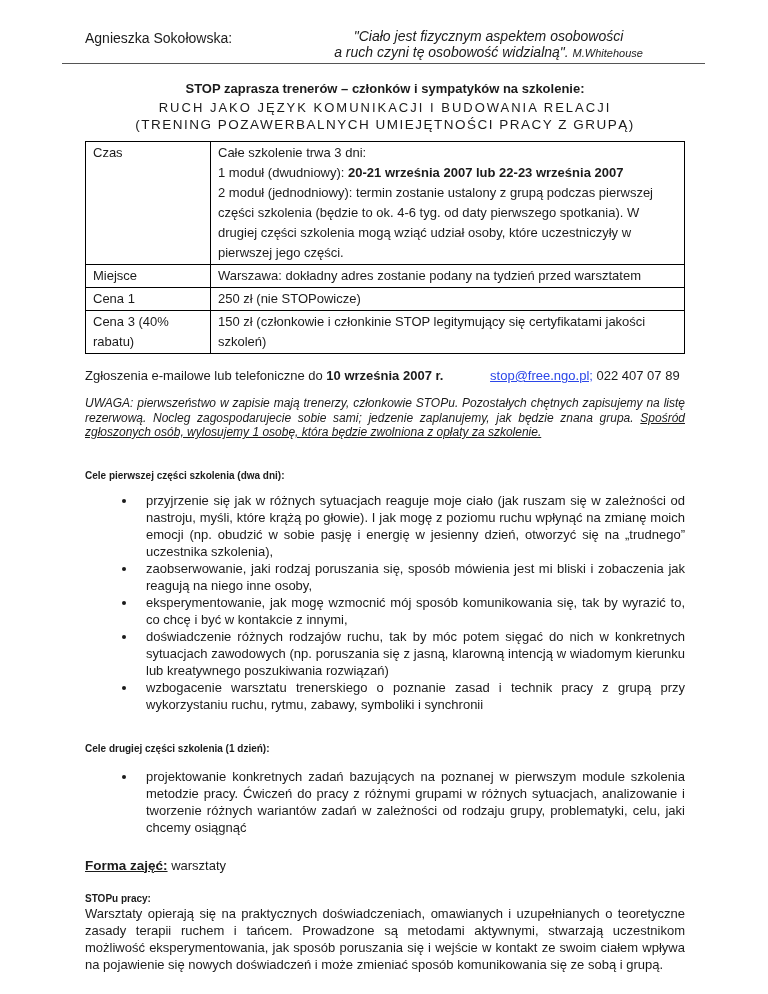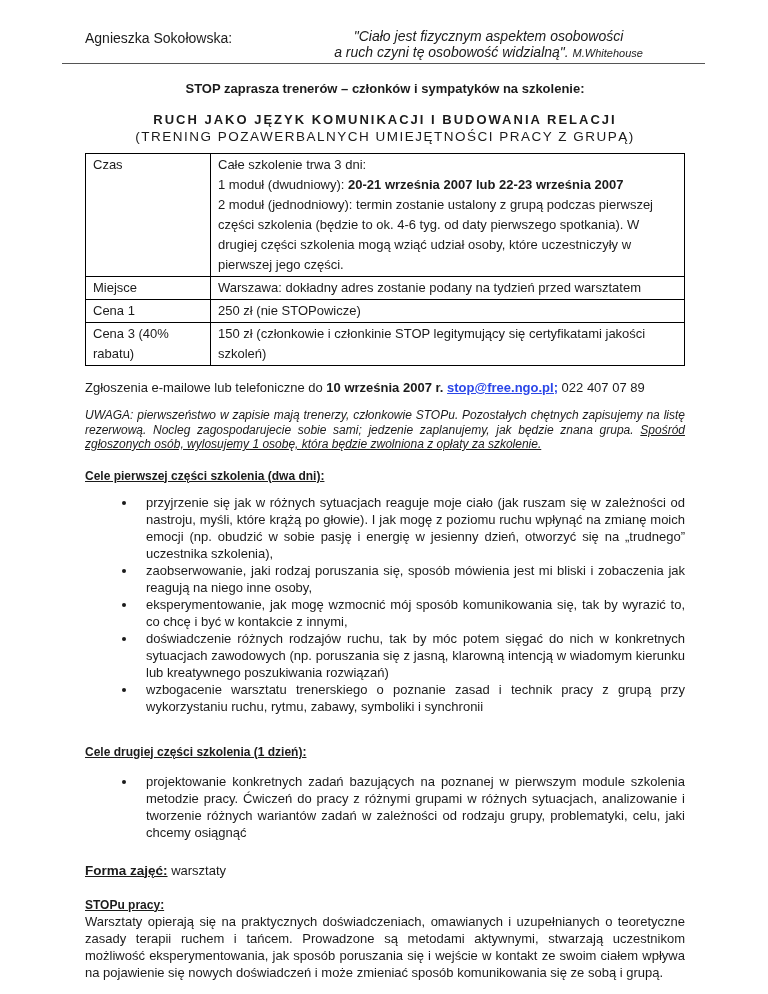--- a/index.html
+++ b/index.html
@@ -49,24 +49,24 @@
   }
   
   .invite{
     text-align:center;
     font-weight:bold;
     font-size:13px;
     margin:17px 0 0 0;
   }
   .doc-title{
     text-align:center;
-    font-weight:bold;
+    font-weight:normal;
     font-size:13px;
     letter-spacing:2px;
-    margin:16px 0 0 0;
+    margin:4px 0 0 0;
   }
   .doc-subtitle{
     text-align:center;
     font-size:13.5px;
     letter-spacing:1.5px;
     margin:2px 0 0 0;
   }
   
   table.info{
     border-collapse:collapse;
@@ -82,38 +82,38 @@
   }
   table.info td.col-label{width:110px;}
   
   .registration{
     font-size:13px;
     margin:14px 0 0 0;
   }
   .email-link{
     color:var(--link);
     text-decoration:underline;
-    font-weight:bold;
+    font-weight:normal;
     cursor:pointer;
+    margin-left:43px;
   }
   
   .notice{
     font-style:italic;
     font-size:12px;
     line-height:14.5px;
     text-align:justify;
     margin:13px 0 0 0;
   }
   .notice .underlined{text-decoration:underline;}
   
   .section-heading{
-    font-size:12px;
+    font-size:10px;
     font-weight:bold;
-    text-decoration:underline;
-    margin:17px 0 0 0;
+    margin:30px 0 0 0;
   }
   ul.goal-list{
     margin:11px 0 0 0;
     padding-left:52px;
   }
   ul.goal-list li{
     font-size:13px;
     line-height:17px;
     text-align:justify;
     padding-left:9px;

